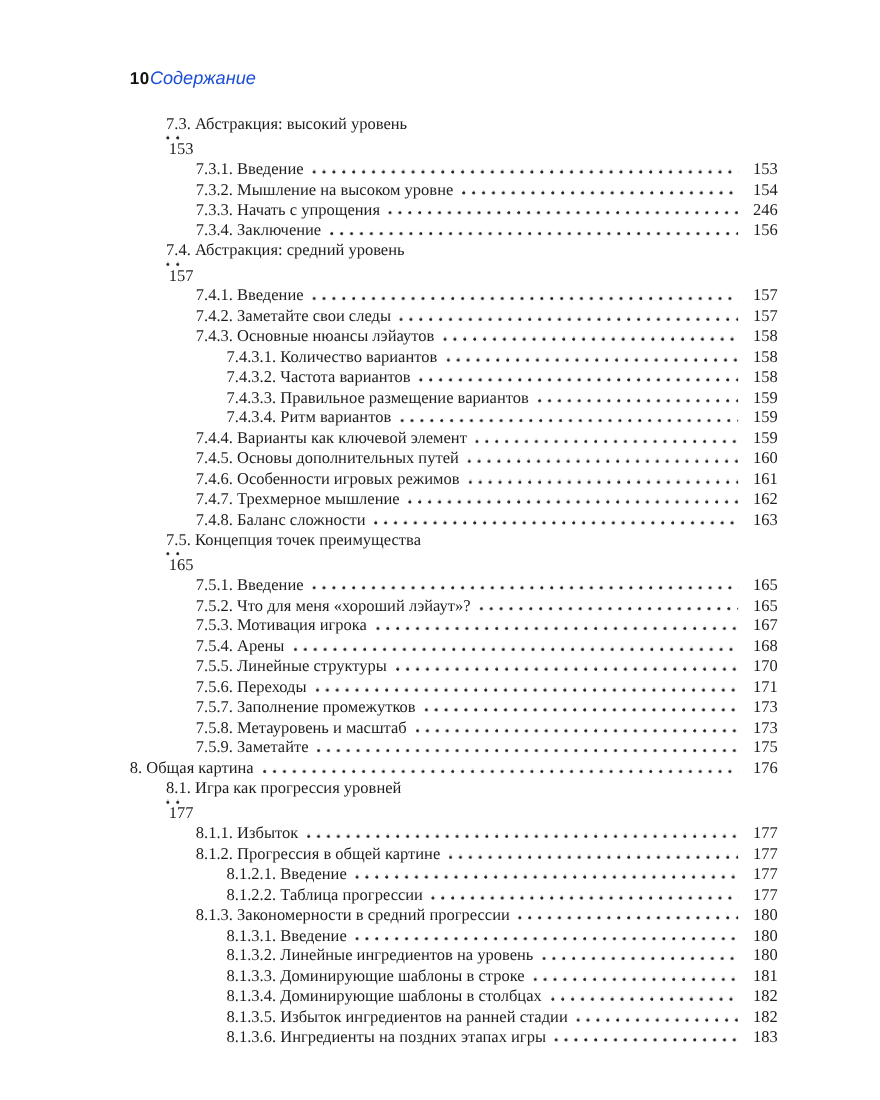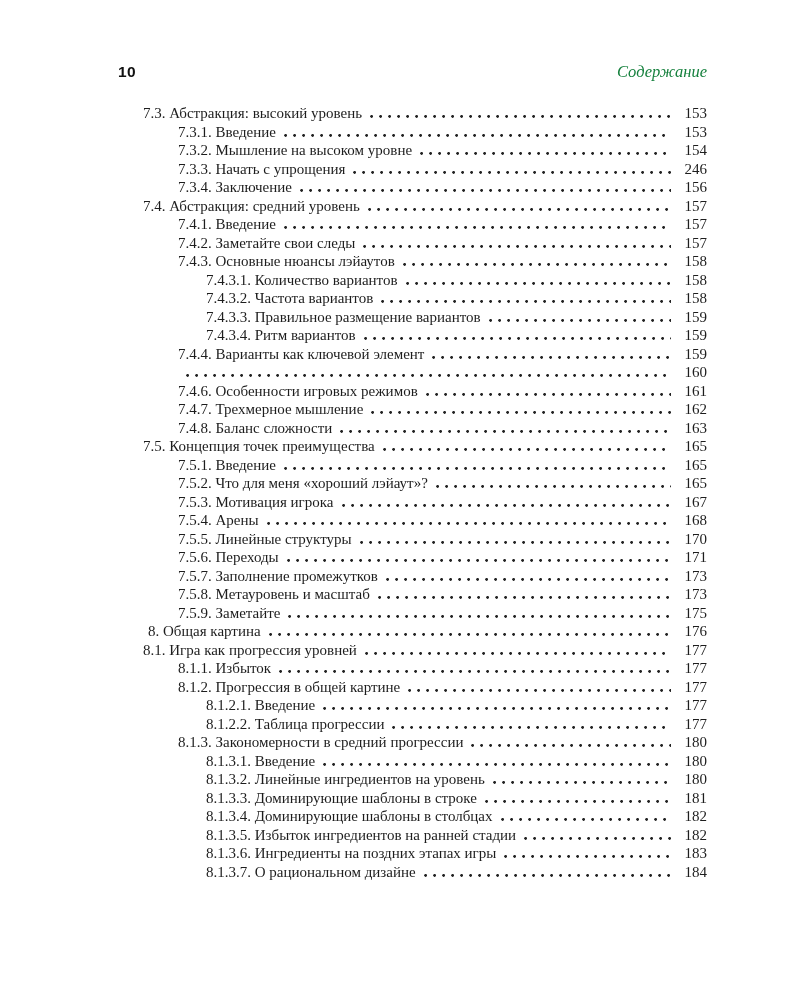--- a/index.html
+++ b/index.html
@@ -12,49 +12,48 @@
   }
   .page {
     position: relative;
     width: 800px; height: 1000px;
     background: #ffffff;
   }
   .header {
     position: absolute;
     left: 118px; right: 93px; top: 62px;
     display: flex;
-    justify-content: space-between;
     align-items: baseline;
   }
   .folio {
     font-family: "Liberation Sans", sans-serif;
     font-weight: 700;
     font-size: 15.5px;
     letter-spacing: 0.5px;
     color: #111;
   }
   .running-title {
-    font-family: Liberation Serif, serif;
+    font-family: Liberation Sans, sans-serif;
     font-style: italic;
     font-size: 16.5px;
-    color: #15803d;
+    color: #1d4ed8;
   }
   .toc {
     position: absolute;
     left: 118px; right: 93px; top: 104px;
   }
   .toc-row {
     display: flex;
     align-items: baseline;
     line-height: 18.5px;
     font-size: 15px;
     white-space: nowrap;
   }
-  .toc-row.lvl1 { padding-left: 0; margin-left: 30px; }
-  .toc-row.lvl2 { padding-left: 25px; }
+  .toc-row.lvl1 { padding-left: 0; }
+  .toc-row.lvl2 { padding-left: 25px; flex-direction: column; }
   .toc-row.lvl3 { padding-left: 60px; }
   .toc-row.lvl4 { padding-left: 88px; }
   .toc-label { flex: 0 0 auto; }
   .toc-dots {
     flex: 1 1 auto;
     min-width: 18px;
     height: 4px;
     margin: 0 11px 0 8px;
     background-image: radial-gradient(circle at 1.6px 2.4px, #222222 1.05px, rgba(0,0,0,0) 1.7px);
     background-size: 9px 4px;
@@ -142,20 +141,21 @@
       <span class="toc-label">7.4.3.4. Ритм вариантов</span>
       <span class="toc-dots"></span>
       <span class="toc-page">159</span>
     </div>
       <div class="toc-row lvl3">
       <span class="toc-label">7.4.4. Варианты как ключевой элемент</span>
       <span class="toc-dots"></span>
       <span class="toc-page">159</span>
     </div>
       <div class="toc-row lvl3">
+      <span class="toc-label">7.4.5. Основы дополнительных путей</span>
       <span class="toc-dots"></span>
       <span class="toc-page">160</span>
     </div>
       <div class="toc-row lvl3">
       <span class="toc-label">7.4.6. Особенности игровых режимов</span>
       <span class="toc-dots"></span>
       <span class="toc-page">161</span>
     </div>
       <div class="toc-row lvl3">
       <span class="toc-label">7.4.7. Трехмерное мышление</span>
@@ -275,20 +275,15 @@
       <div class="toc-row lvl4">
       <span class="toc-label">8.1.3.5. Избыток ингредиентов на ранней стадии</span>
       <span class="toc-dots"></span>
       <span class="toc-page">182</span>
     </div>
       <div class="toc-row lvl4">
       <span class="toc-label">8.1.3.6. Ингредиенты на поздних этапах игры</span>
       <span class="toc-dots"></span>
       <span class="toc-page">183</span>
     </div>
-      <div class="toc-row lvl4">
-      <span class="toc-label">8.1.3.7. О рациональном дизайне</span>
-      <span class="toc-dots"></span>
-      <span class="toc-page">184</span>
-    </div>
     </div>
 
 </div>
 
 </body></html>

